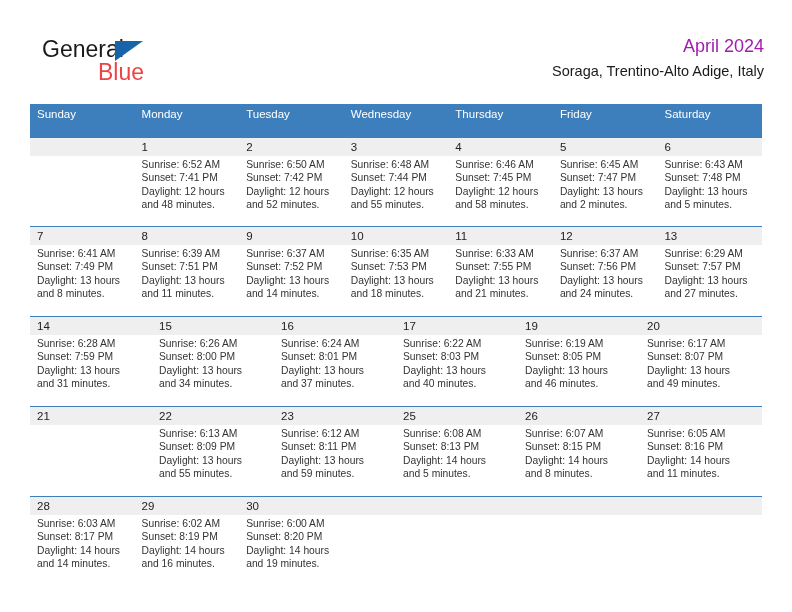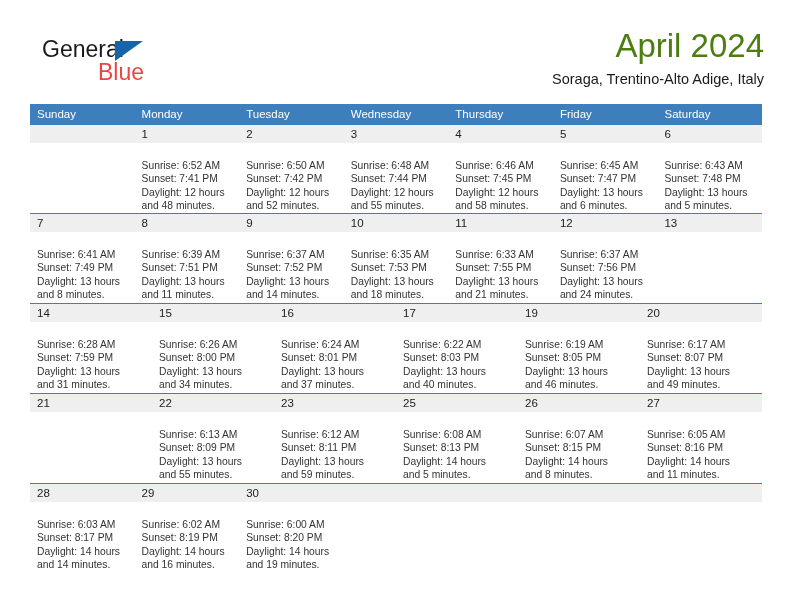--- a/index.html
+++ b/index.html
@@ -63,44 +63,44 @@
     line-height: 26px;
   }
 
   .title-block {
     position: absolute;
     right: 36px;
     top: 30px;
     text-align: right;
   }
   .cal-title {
-    font-size: 33px;
-    color: #4d7c0f;
+    font-size: 18px;
+    color: #a21caf;
     line-height: 32px;
     white-space: nowrap;
   }
   .cal-subtitle {
-    margin-top: 8px;
+    margin-top: 0;
     font-size: 14.5px;
     color: #1a1a1a;
     line-height: 18px;
     white-space: nowrap;
   }
 
   
   .calendar {
     position: absolute;
     left: 30px;
     top: 104px;
     width: 732px;
   }
   .weekdays {
     display: flex;
     background: #3d7ebc;
-    height: 21px;
+    height: 34px;
   }
   .weekday {
     flex: 1 1 0;
     color: #ffffff;
     font-size: 11.5px;
     line-height: 21px;
     padding-left: 7px;
     box-sizing: border-box;
     overflow: hidden;
     white-space: nowrap;
@@ -136,21 +136,21 @@
     position: relative;
   }
   .daynum {
     position: relative;
     height: 18px;
     line-height: 18px;
     font-size: 11.5px;
     color: #222222;
   }
   .dayinfo {
-    margin-top: 16px;
+    margin-top: 2px;
     font-size: 10.3px;
     line-height: 13.4px;
     color: #333333;
   }
   .dayinfo div {
     white-space: nowrap;
   }
   .daylight-line {
     white-space: normal !important;
     max-width: 92px;
@@ -231,21 +231,21 @@
                 <div>Sunrise: 6:46 AM</div>
                 <div>Sunset: 7:45 PM</div>
                 <div class="daylight-line">Daylight: 12 hours and 58 minutes.</div>
               </div>
             </div>
             <div class="daycell">
               <div class="daynum">5</div>
               <div class="dayinfo">
                 <div>Sunrise: 6:45 AM</div>
                 <div>Sunset: 7:47 PM</div>
-                <div class="daylight-line">Daylight: 13 hours and 6 minutes.</div>
+                <div class="daylight-line">Daylight: 13 hours and 2 minutes.</div>
               </div>
             </div>
             <div class="daycell">
               <div class="daynum">6</div>
               <div class="dayinfo">
                 <div>Sunrise: 6:43 AM</div>
                 <div>Sunset: 7:48 PM</div>
                 <div class="daylight-line">Daylight: 13 hours and 5 minutes.</div>
               </div>
             </div>
@@ -297,20 +297,25 @@
             <div class="daycell">
               <div class="daynum">12</div>
               <div class="dayinfo">
                 <div>Sunrise: 6:37 AM</div>
                 <div>Sunset: 7:56 PM</div>
                 <div class="daylight-line">Daylight: 13 hours and 24 minutes.</div>
               </div>
             </div>
             <div class="daycell">
               <div class="daynum">13</div>
+              <div class="dayinfo">
+                <div>Sunrise: 6:29 AM</div>
+                <div>Sunset: 7:57 PM</div>
+                <div class="daylight-line">Daylight: 13 hours and 27 minutes.</div>
+              </div>
             </div>
           </div>
         </div>
         <div class="week">
           <div class="daynum-band"></div>
           <div class="daycells">
             <div class="daycell">
               <div class="daynum">14</div>
               <div class="dayinfo">
                 <div>Sunrise: 6:28 AM</div>

